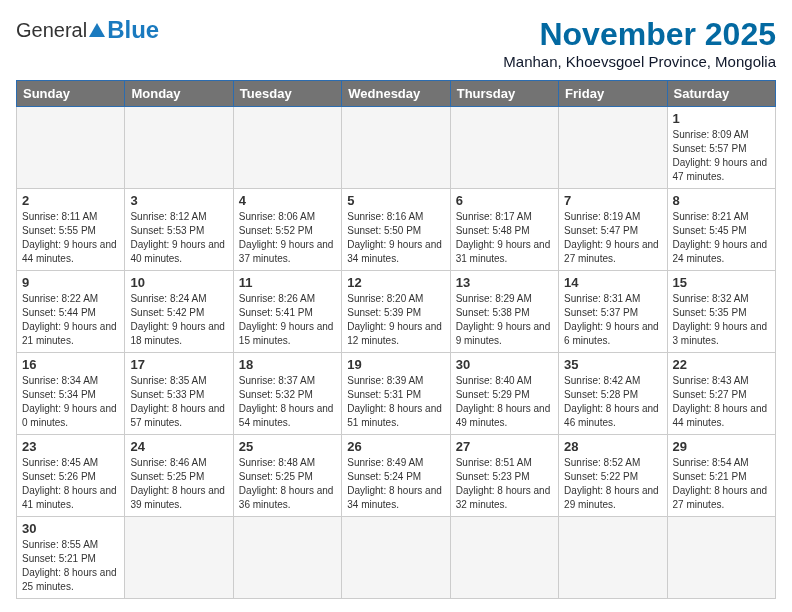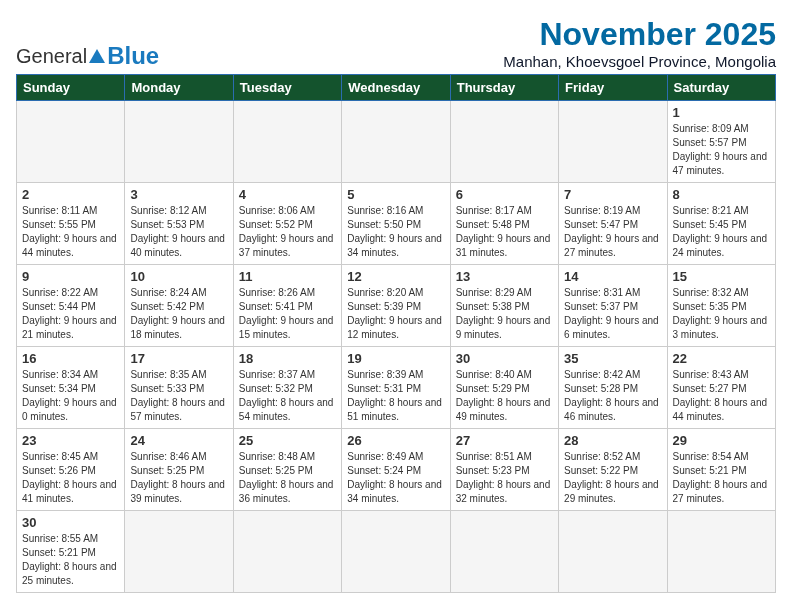--- a/index.html
+++ b/index.html
@@ -6,22 +6,22 @@
     body {
       font-family: Arial, sans-serif;
       background: #fff;
       width: 792px;
       min-height: 612px;
       padding: 16px;
     }
     .header-area {
       display: flex;
       justify-content: space-between;
-      align-items: flex-end;
-      margin-bottom: 4px;
+      align-items: flex-start;
+      margin-bottom: 10px;
     }
     .logo {
       display: flex;
       align-items: center;
       gap: 4px;
     }
     .title-area {
       text-align: right;
     }
     .month-title {
@@ -32,21 +32,21 @@
     .location-title {
       font-size: 15px;
       color: #0f172a;
     }
     .calendar {
       width: 100%;
       border-collapse: collapse;
       border: 1px solid #ccc;
     }
     .calendar th {
-      background-color: #14532d;
+      background-color: #737373;
       color: #fff;
       font-size: 13px;
       font-weight: bold;
       text-align: left;
       padding: 5px 6px;
       border: 1px solid #2b6cb0;
     }
     .calendar td {
       vertical-align: top;
       border: 1px solid #ccc;

